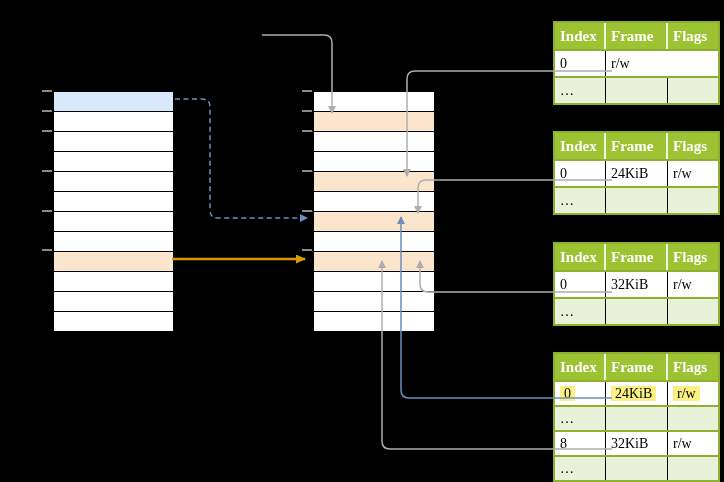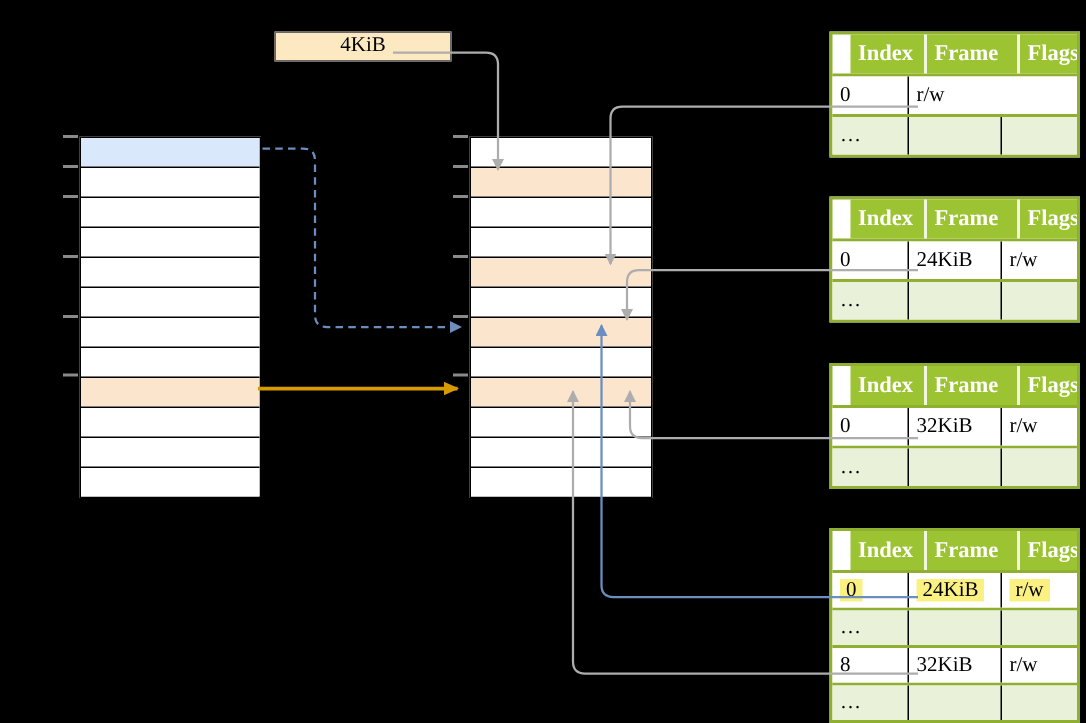--- a/index.html
+++ b/index.html
@@ -39,41 +39,40 @@
   .pcell:last-child{border-right:none;}
   .prow.header .pcell{
     background:var(--table_header_green,#9CC332);color:#fff;font-weight:bold;
     font-size:15px;border-right:2px solid rgba(255,255,255,.85);
   }
   .prow.header .pcell:last-child{border-right:none;}
   .pcell.c-index{width:51px;}
   .pcell.c-frame{width:62px;}
   .pcell.c-flags{flex:1;}
   .prow{height:25px;line-height:23px;}
-  .prow.header{height:26px;line-height:24px;padding-left:12px;}
+  .prow.header{height:26px;line-height:24px;}
   .ptable.compact .prow{height:23px;line-height:21px;}
   .ptable.compact .prow.header{height:26px;line-height:24px;}
   .pcell.dots{background:var(--table_row_light_green,#E9F1D8);}
   .hl{background:var(--highlight_yellow,#FBF082);padding:0 4px;}
   
   svg.overlay{position:absolute;left:0;top:0;z-index:6;pointer-events:none;}
   .ln-gray{stroke:var(--arrow_gray,#ADADAD);stroke-width:1.5;fill:none;}
   .ln-blue{stroke:var(--arrow_blue,#6C8EBF);stroke-width:1.5;fill:none;}
   .ln-dash{stroke:var(--arrow_blue,#6C8EBF);stroke-width:1.5;fill:none;stroke-dasharray:5 3.5;}
   .ln-orange{stroke:var(--arrow_orange,#D79B00);stroke-width:2.5;fill:none;}
   .mk-gray{fill:var(--arrow_gray,#ADADAD);}
   .mk-blue{fill:var(--arrow_blue,#6C8EBF);}
   .mk-orange{fill:var(--arrow_orange,#D79B00);}
 </style>
 </head>
 <body>
 
 <div class="canvas">
 
-  <div class="size-label">4KiB</div>
 
   <div class="col" id="left-col">
       <div class="cell fill-blue"></div>
       <div class="cell fill-white"></div>
       <div class="cell fill-white"></div>
       <div class="cell fill-white"></div>
       <div class="cell fill-white"></div>
       <div class="cell fill-white"></div>
       <div class="cell fill-white"></div>
       <div class="cell fill-white"></div>

